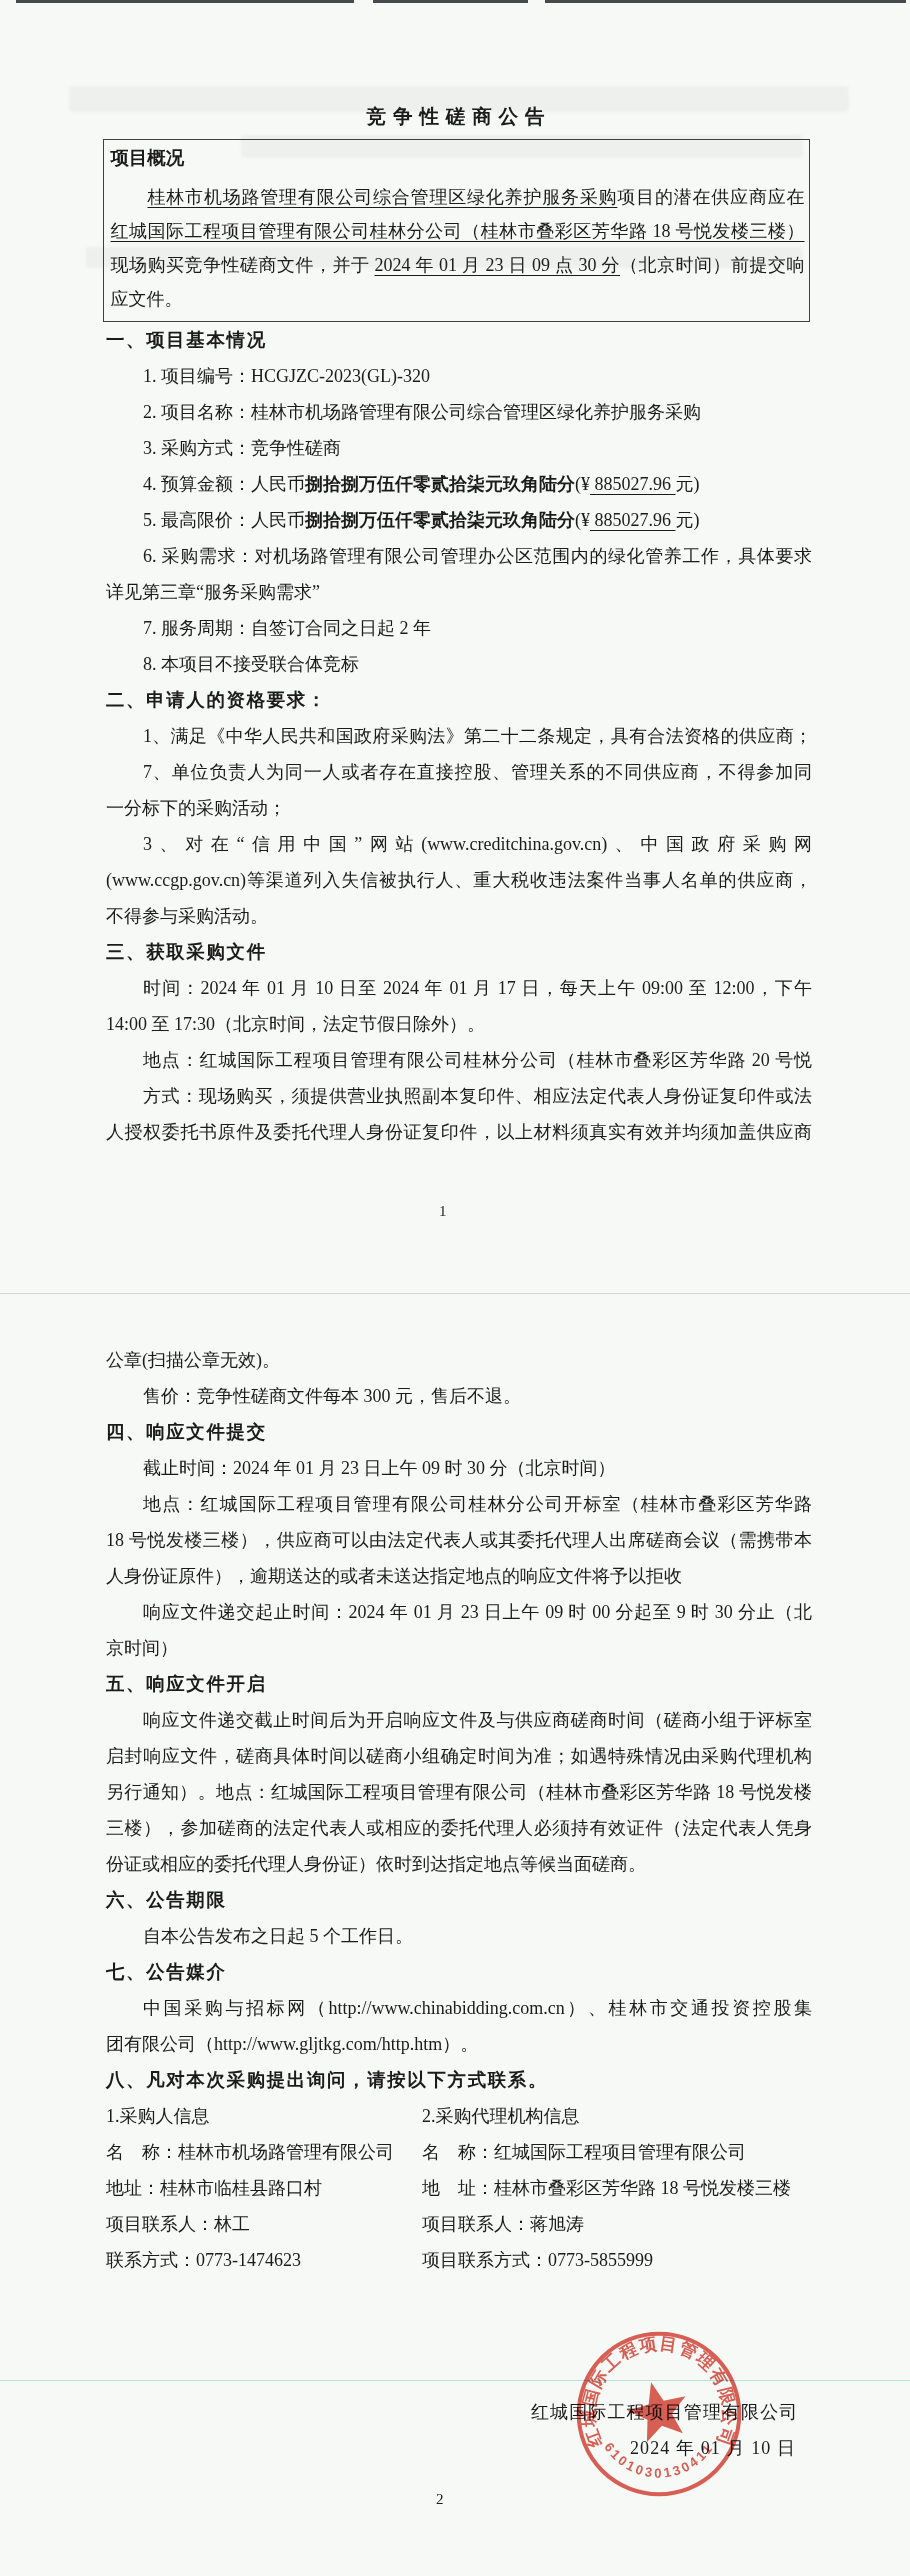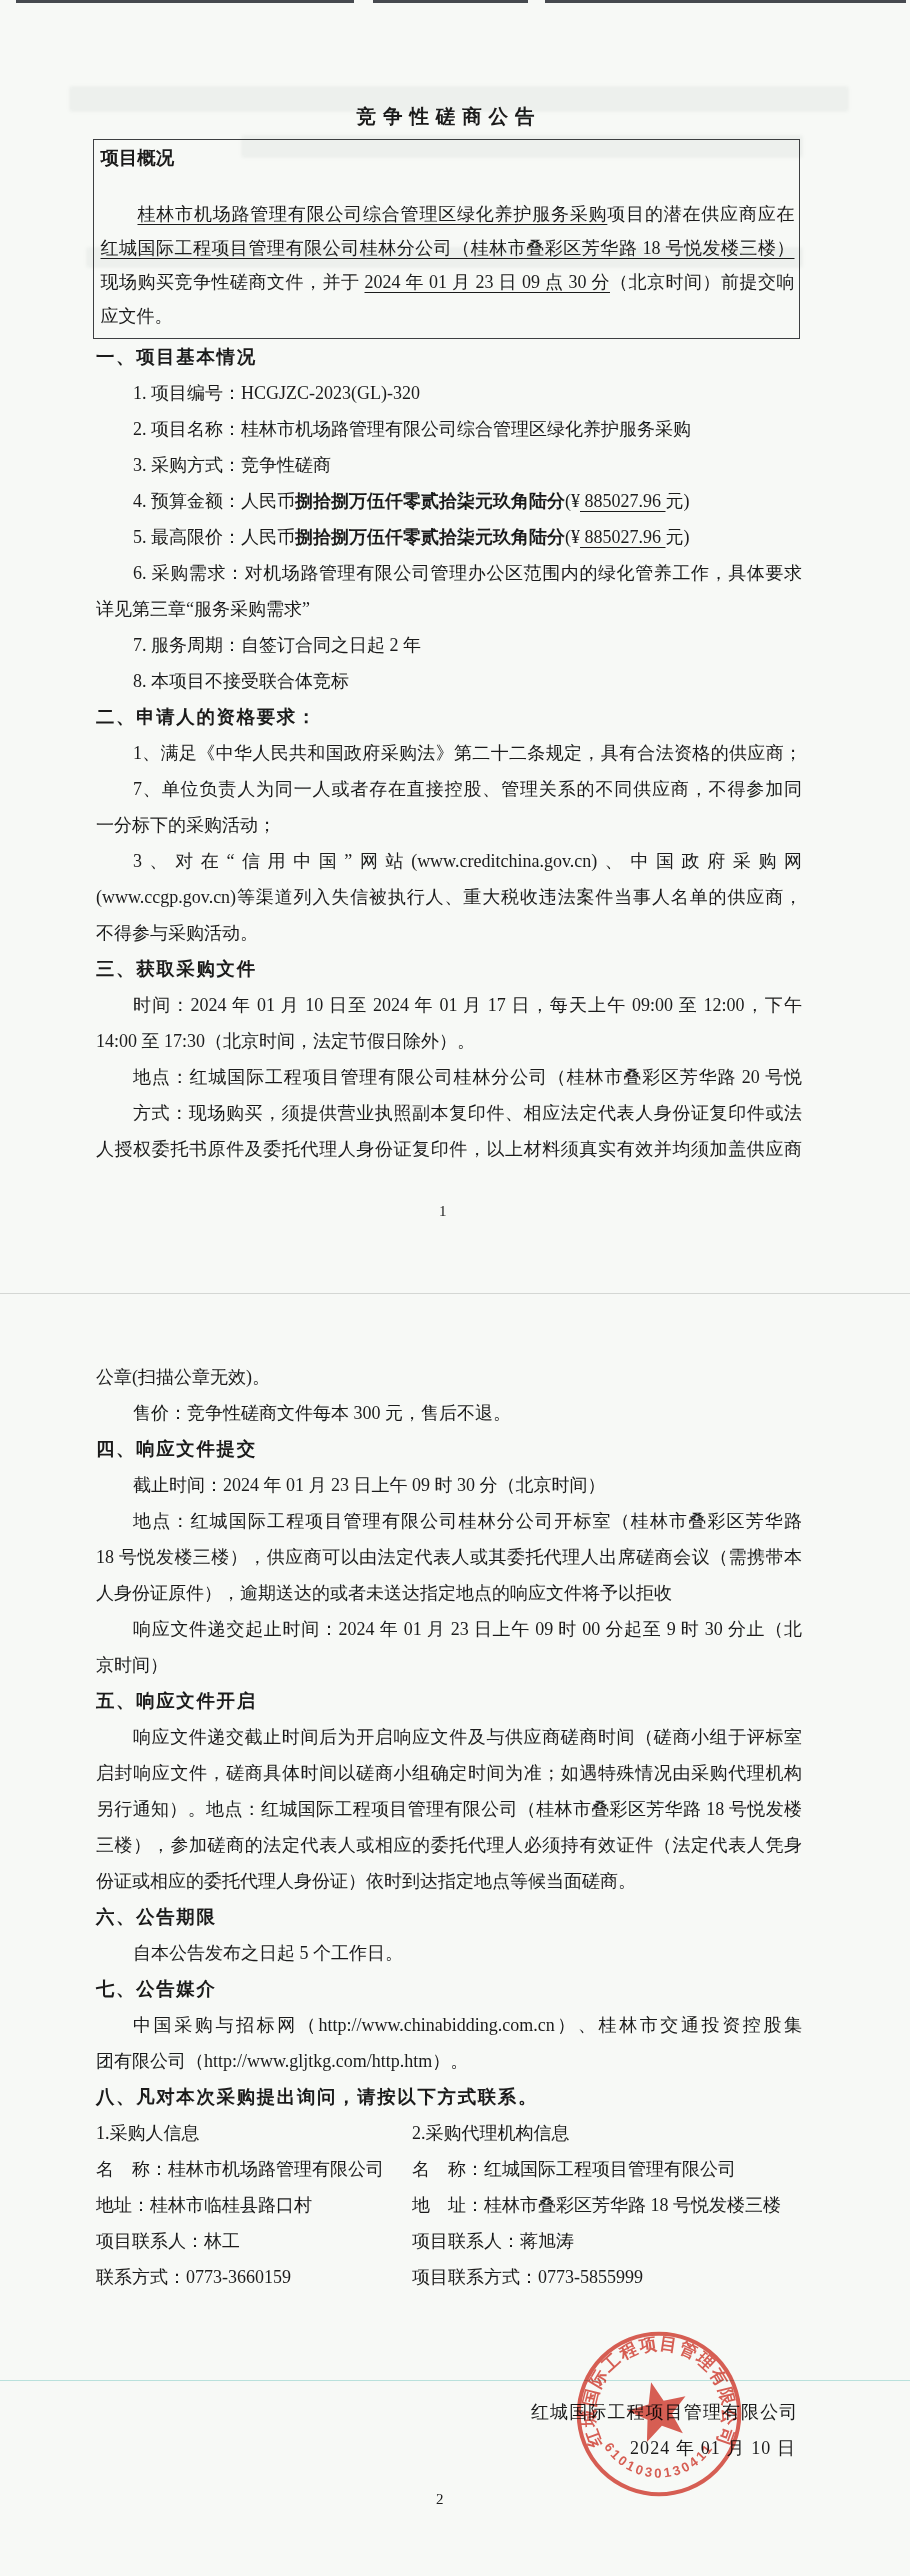--- a/index.html
+++ b/index.html
@@ -6,28 +6,28 @@
   body{width:910px;height:2576px;position:relative;background:#eef0ee;}
   .canvas{position:absolute;left:0;top:0;width:910px;height:2576px;background:#f7f9f6;overflow:hidden;
           font-family:"Liberation Serif", serif;color:#1b1b1b;}
   
   .topedge{position:absolute;top:0;height:2.9px;background:#272c31;opacity:.85;}
   .ghost{position:absolute;background:rgba(75,85,95,.055);filter:blur(1.7px);border-radius:3.4px;}
   .separator{position:absolute;left:0;width:910px;height:1.1px;background:#d4d7d4;}
   .cyanline{position:absolute;left:0;width:910px;height:1.1px;background:rgba(135,205,198,.55);}
 
   
-  .content{position:absolute;left:96px;top:0;width:706px;}
+  .content{position:absolute;left:106px;top:0;width:706px;}
   .doc-title{margin-top:95px;height:42px;line-height:42px;text-align:center;
              font-family:"Liberation Sans", sans-serif;font-weight:bold;font-size:19.5px;letter-spacing:6.9px;}
   .box{margin-top:1.7px;margin-left:-3.4px;width:694px;border:1.1px solid #3d3f41;padding:0 4.6px 5.7px 6.9px;}
   .box-label{height:36px;line-height:36px;font-family:"Liberation Sans", sans-serif;
              font-weight:bold;font-size:18.4px;}
   .box .line{height:34px;line-height:34px;}
-  .box .lines{margin-top:21px;}
+  .box .lines{margin-top:4px;}
   .line{font-size:18px;white-space:normal;}
   .p1 .line{height:36px;line-height:36px;}
   .p2 .line{height:36px;line-height:36px;}
   .line.h{font-family:"Liberation Sans", sans-serif;font-weight:bold;font-size:18.4px;letter-spacing:1.7px;}
   .line.ind{text-indent:37px;}
   .line.fill{text-align:justify;text-align-last:justify;}
   .u{text-decoration:underline;text-decoration-thickness:1.1px;text-underline-offset:4px;}
   .b{font-weight:bold;}
   .gap{height:192px;}
   .colrow{position:relative;}
@@ -111,21 +111,21 @@
         <div class="line h"><span class="">六、公告期限</span></div>
         <div class="line ind"><span class="">自本公告发布之日起 5 个工作日。</span></div>
         <div class="line h"><span class="">七、公告媒介</span></div>
         <div class="line ind fill"><span class="">中国采购与招标网（http://www.chinabidding.com.cn）、桂林市交通投资控股集</span></div>
         <div class="line"><span class="">团有限公司（http://www.gljtkg.com/http.htm）。</span></div>
         <div class="line h"><span class="">八、凡对本次采购提出询问，请按以下方式联系。</span></div>
         <div class="line colrow"><span>1.采购人信息</span><span class="right">2.采购代理机构信息</span></div>
         <div class="line colrow"><span>名　称：桂林市机场路管理有限公司</span><span class="right">名　称：红城国际工程项目管理有限公司</span></div>
         <div class="line colrow"><span>地址：桂林市临桂县路口村</span><span class="right">地　址：桂林市叠彩区芳华路 18 号悦发楼三楼</span></div>
         <div class="line colrow"><span>项目联系人：林工</span><span class="right">项目联系人：蒋旭涛</span></div>
-        <div class="line colrow"><span>联系方式：0773-3660159</span><span class="right">项目联系方式：0773-5855999</span></div>
+        <div class="line colrow"><span>联系方式：0773-1474623</span><span class="right">项目联系方式：0773-5855999</span></div>
       </div>
   </div>
 
   <div class="separator" style="top:1293px;"></div>
   <div class="cyanline" style="top:2380px;"></div>
 
   <div class="pagenum" style="left:439px;top:1203px;">1</div>
   <div class="pagenum" style="left:436px;top:2491px;">2</div>
 
   <div class="sig" style="left:531px;top:2400px;">红城国际工程项目管理有限公司</div>

